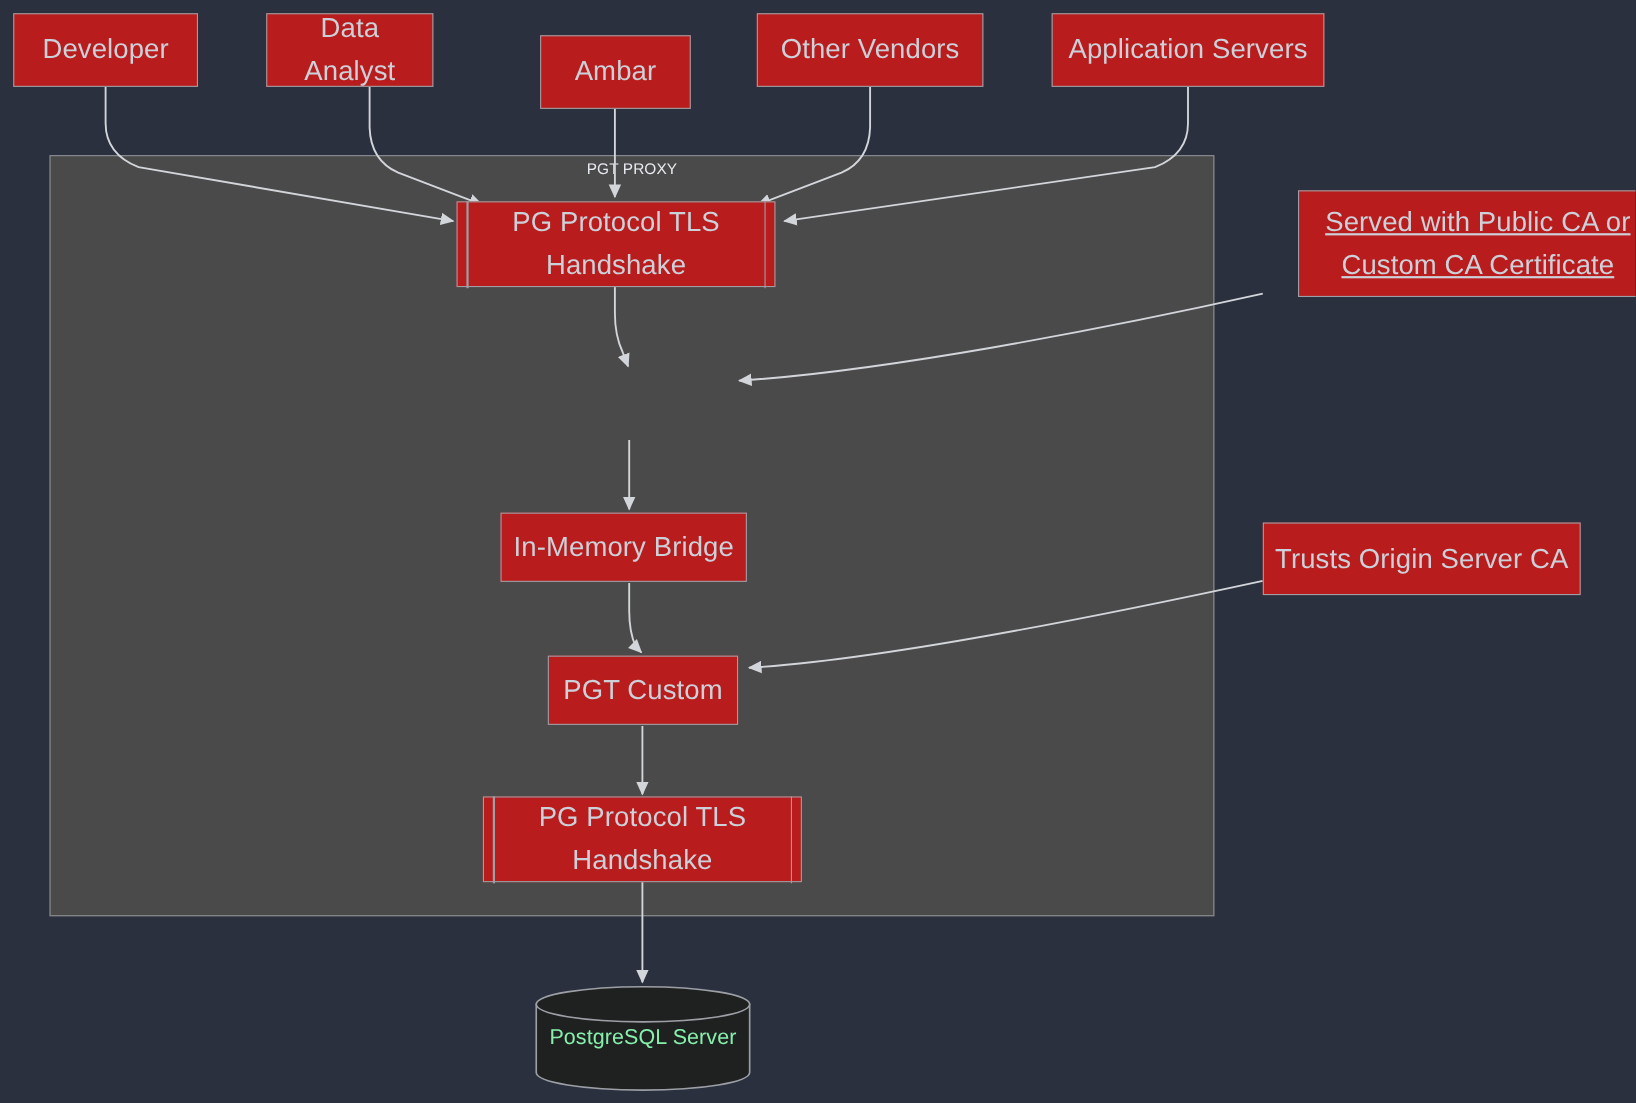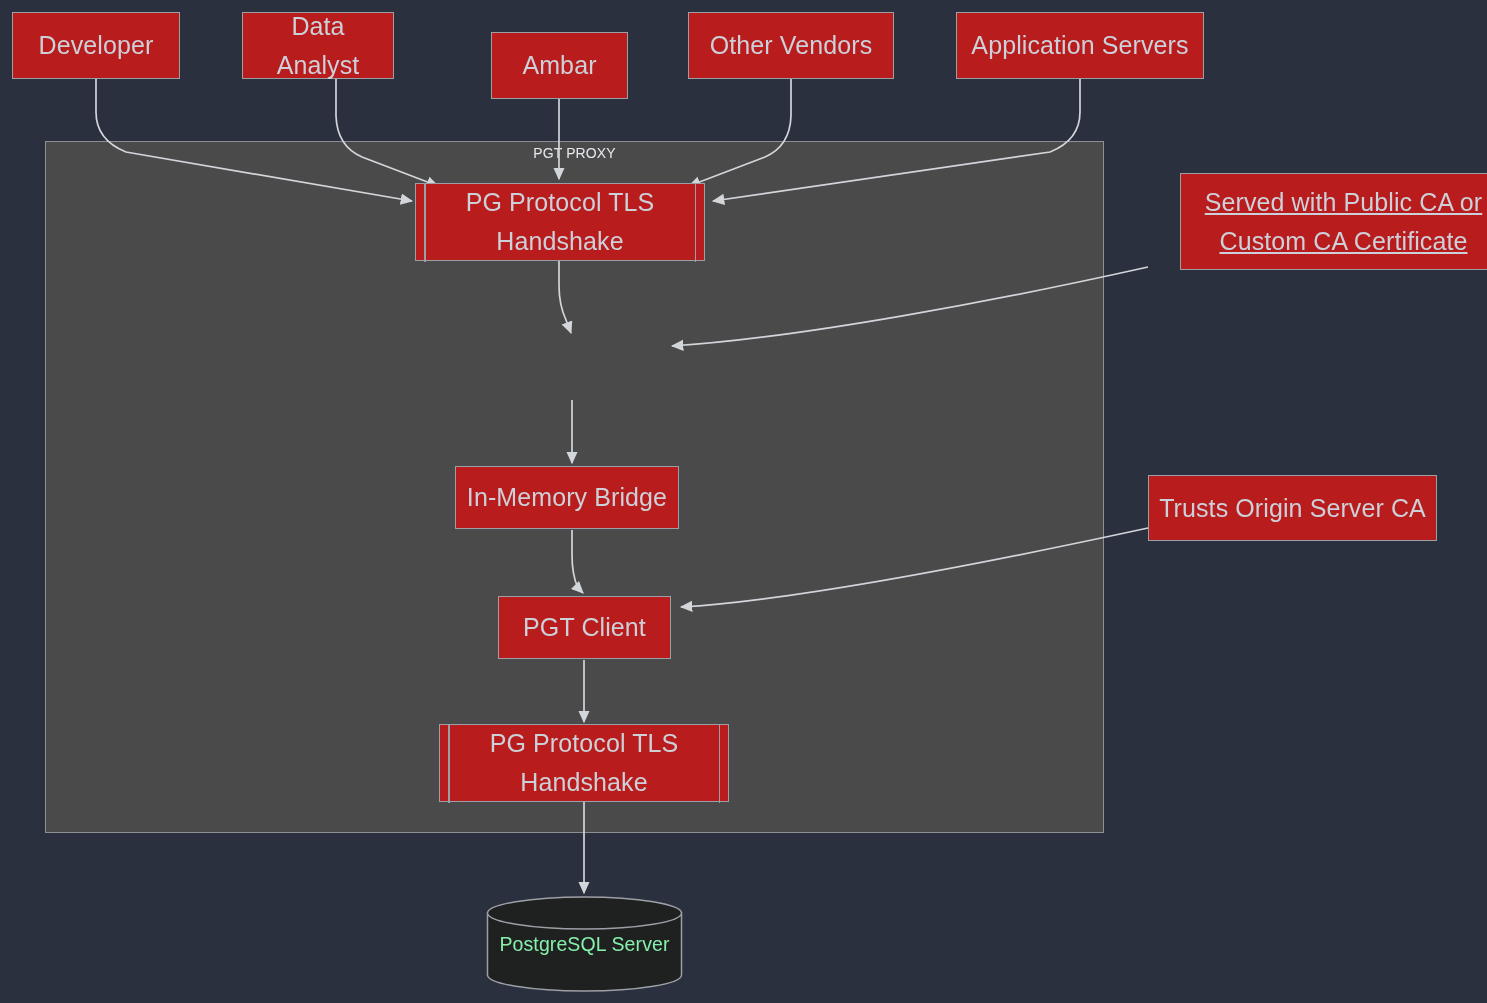--- a/index.html
+++ b/index.html
@@ -158,21 +158,21 @@
     <span class="label">PG Protocol TLS
 Handshake</span>
   </div>
 
 
   <div class="node" style="left:455px; top:466px; width:224px; height:63px;">
     <span class="label">In-Memory Bridge</span>
   </div>
 
   <div class="node" style="left:498px; top:596px; width:173px; height:63px;">
-    <span class="label">PGT Client</span>
+    <span class="label">PGT Custom</span>
   </div>
 
   <div class="node subroutine" style="left:439px; top:724px; width:290px; height:78px;">
     <span class="label">PG Protocol TLS
 Handshake</span>
   </div>
 
   <div class="cylinder" style="left:486px; top:896px; width:197px; height:96px;">
     <svg class="cyl-svg" width="197" height="96" viewBox="0 0 197 96" xmlns="http://www.w3.org/2000/svg">
       <path d="M 1.5,17 L 1.5,79 A 97,16 0 0 0 195.5,79 L 195.5,17 Z" fill="#1f2020" stroke="#9ca0a6" stroke-width="1.5"></path>

